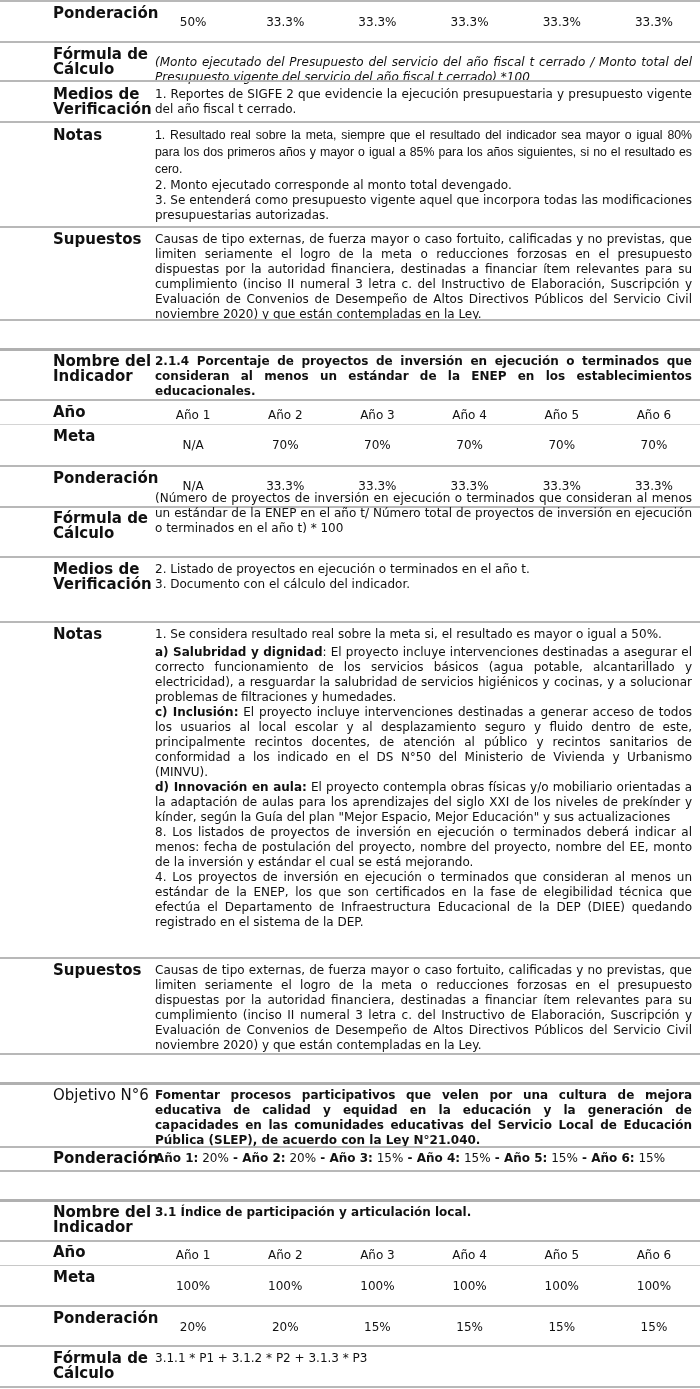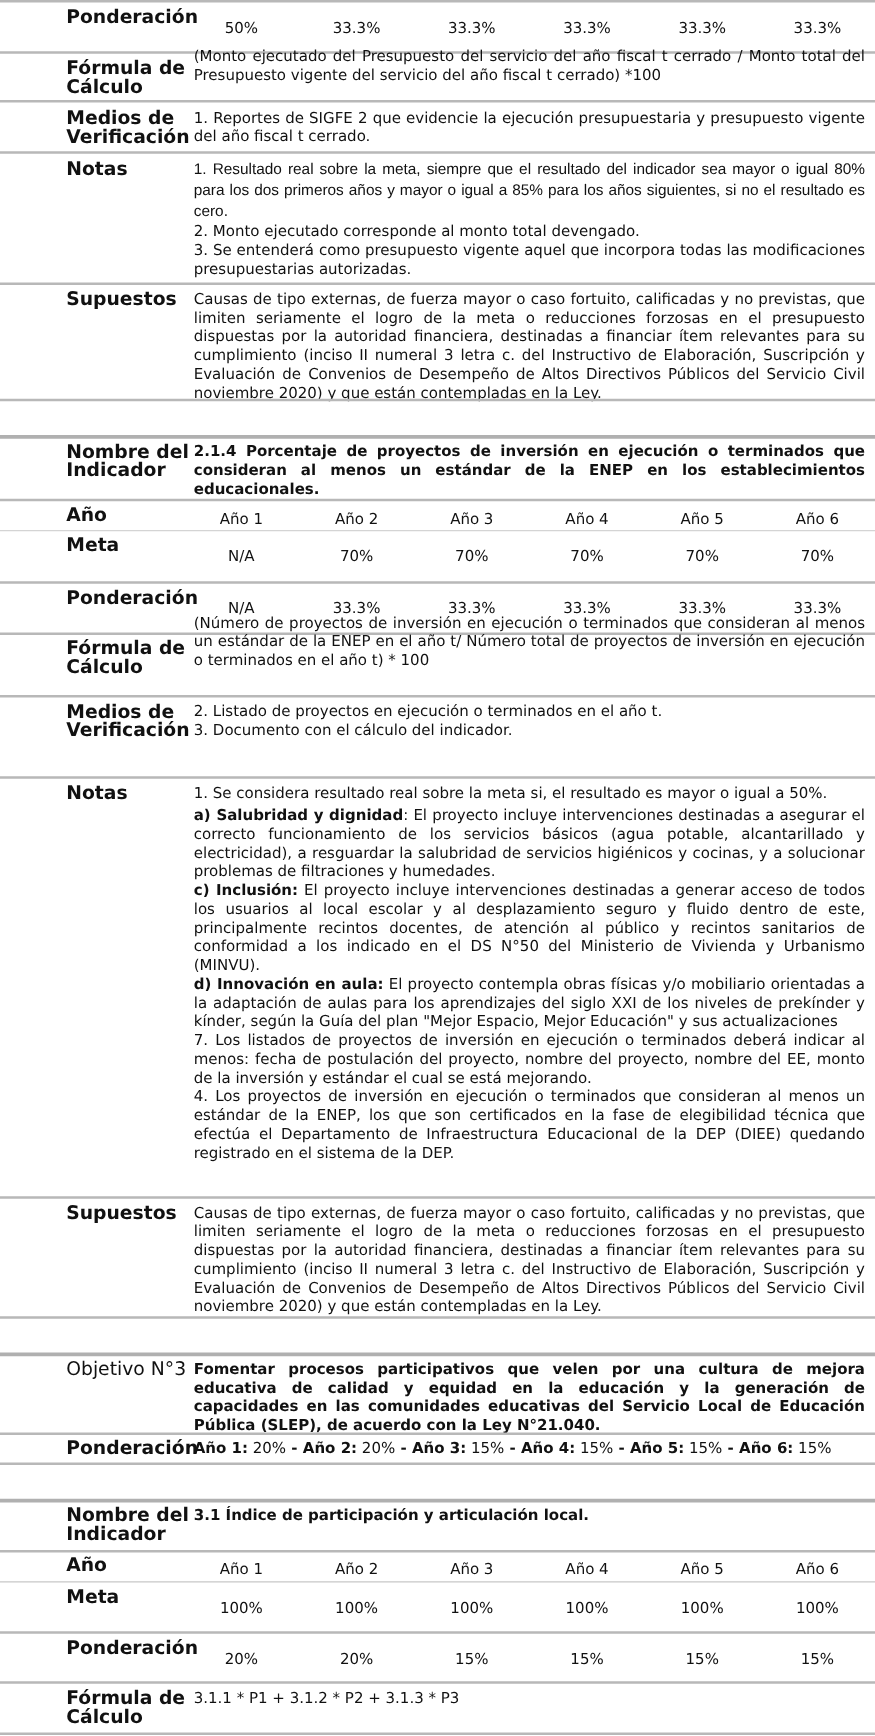--- a/index.html
+++ b/index.html
@@ -26,21 +26,21 @@
   <span>50%</span>
   <span>33.3%</span>
   <span>33.3%</span>
   <span>33.3%</span>
   <span>33.3%</span>
   <span>33.3%</span>
 </div>
 <div class="hr thin" style="top:41px;"></div>
 
 <div class="lbl" style="top:47px;">Fórmula de Cálculo</div>
-<div class="val" style="top:38px;">(Monto ejecutado del Presupuesto del servicio del año fiscal t cerrado / Monto total del Presupuesto vigente del servicio del año fiscal t cerrado) *100</div>
+<div class="val" style="top:55px;font-style:italic;">(Monto ejecutado del Presupuesto del servicio del año fiscal t cerrado / Monto total del Presupuesto vigente del servicio del año fiscal t cerrado) *100</div>
 <div class="hr thin" style="top:80px;"></div>
 
 <div class="lbl" style="top:87px;">Medios de Verificación</div>
 <div class="val" style="top:87px;">1. Reportes de SIGFE 2 que evidencie la ejecución presupuestaria y presupuesto vigente del año fiscal t cerrado.</div>
 <div class="hr thin" style="top:121px;"></div>
 
 <div class="lbl" style="top:128px;">Notas</div>
 <div class="val" style="top:127px;">
   <span class="note-line" style="font-family:'Liberation Sans',sans-serif; font-size:12.3px; line-height:17px;">1. Resultado real sobre la meta, siempre que el resultado del indicador sea mayor o igual 80% para los dos primeros años y mayor o igual a 85% para los años siguientes, si no el resultado es cero.</span>
   <span class="note-line">2. Monto ejecutado corresponde al monto total devengado.</span>
@@ -100,31 +100,31 @@
   <span class="note-line">3. Documento con el cálculo del indicador.</span>
 </div>
 <div class="hr thin" style="top:621px;"></div>
 
 <div class="lbl" style="top:627px;">Notas</div>
 <div class="val" style="top:627px;">
   <span class="note-line" style="margin-bottom:3px;">1. Se considera resultado real sobre la meta si, el resultado es mayor o igual a 50%.</span>
   <span class="note-line"><b>a) Salubridad y dignidad</b><span>: El proyecto incluye intervenciones destinadas a asegurar el correcto funcionamiento de los servicios básicos (agua potable, alcantarillado y electricidad), a resguardar la salubridad de servicios higiénicos y cocinas, y a solucionar problemas de filtraciones y humedades.</span></span>
   <span class="note-line"><b>c) Inclusión:</b><span> El proyecto incluye intervenciones destinadas a generar acceso de todos los usuarios al local escolar y al desplazamiento seguro y fluido dentro de este, principalmente recintos docentes, de atención al público y recintos sanitarios de conformidad a los indicado en el DS N°50 del Ministerio de Vivienda y Urbanismo (MINVU).</span></span>
   <span class="note-line"><b>d) Innovación en aula:</b><span> El proyecto contempla obras físicas y/o mobiliario orientadas a la adaptación de aulas para los aprendizajes del siglo XXI de los niveles de prekínder y kínder, según la Guía del plan "Mejor Espacio, Mejor Educación" y sus actualizaciones</span></span>
-  <span class="note-line">7. Los listados de proyectos de inversión en ejecución o terminados deberá indicar al menos: fecha de postulación del proyecto, nombre del proyecto, nombre del EE, monto de la inversión y estándar el cual se está mejorando.</span>
+  <span class="note-line">8. Los listados de proyectos de inversión en ejecución o terminados deberá indicar al menos: fecha de postulación del proyecto, nombre del proyecto, nombre del EE, monto de la inversión y estándar el cual se está mejorando.</span>
   <span class="note-line">4. Los proyectos de inversión en ejecución o terminados que consideran al menos un estándar de la ENEP, los que son certificados en la fase de elegibilidad técnica que efectúa el Departamento de Infraestructura Educacional de la DEP (DIEE) quedando registrado en el sistema de la DEP.</span>
 </div>
 <div class="hr thin" style="top:957px;"></div>
 
 <div class="lbl" style="top:963px;">Supuestos</div>
 <div class="val" style="top:963px;">Causas de tipo externas, de fuerza mayor o caso fortuito, calificadas y no previstas, que limiten seriamente el logro de la meta o reducciones forzosas en el presupuesto dispuestas por la autoridad financiera, destinadas a financiar ítem relevantes para su cumplimiento (inciso II numeral 3 letra c. del Instructivo de Elaboración, Suscripción y Evaluación de Convenios de Desempeño de Altos Directivos Públicos del Servicio Civil noviembre 2020) y que están contempladas en la Ley.</div>
 <div class="hr thin" style="top:1053px;"></div>
 
 <div class="hr thick" style="top:1082px;"></div>
-<div class="lbl normal" style="top:1088px;">Objetivo N°3</div>
+<div class="lbl normal" style="top:1088px;">Objetivo N°6</div>
 <div class="val bold" style="top:1088px;">Fomentar procesos participativos que velen por una cultura de mejora educativa de calidad y equidad en la educación y la generación de capacidades en las comunidades educativas del Servicio Local de Educación Pública (SLEP), de acuerdo con la Ley N°21.040.</div>
 <div class="hr thin" style="top:1146px;"></div>
 
 <div class="lbl" style="top:1151px;">Ponderación</div>
 <div class="val" style="top:1151px; text-align:left;">
   <b>Año 1:</b><span> 20%</span><b> - </b><b>Año 2:</b><span> 20%</span><b> - </b><b>Año 3:</b><span> 15%</span><b> - </b><b>Año 4:</b><span> 15%</span><b> - </b><b>Año 5:</b><span> 15%</span><b> - </b><b>Año 6:</b><span> 15%</span>
 </div>
 <div class="hr thin" style="top:1170px;"></div>
 
 <div class="hr thick" style="top:1199px;"></div>

